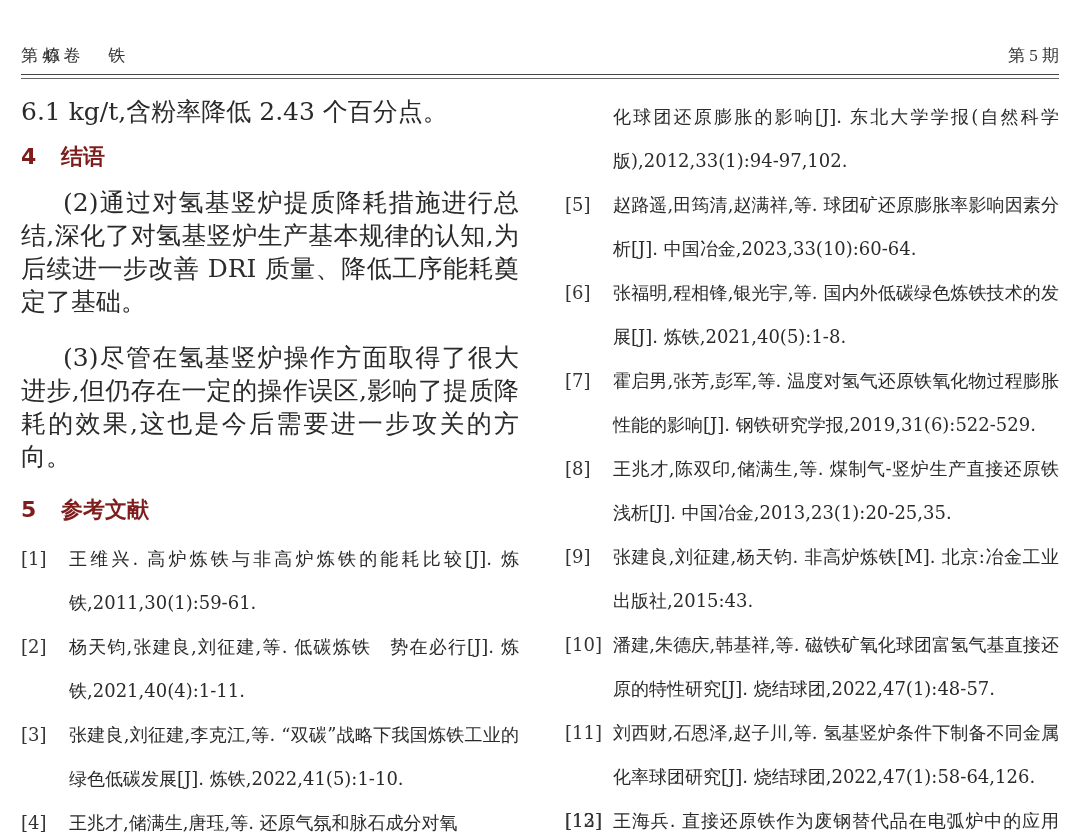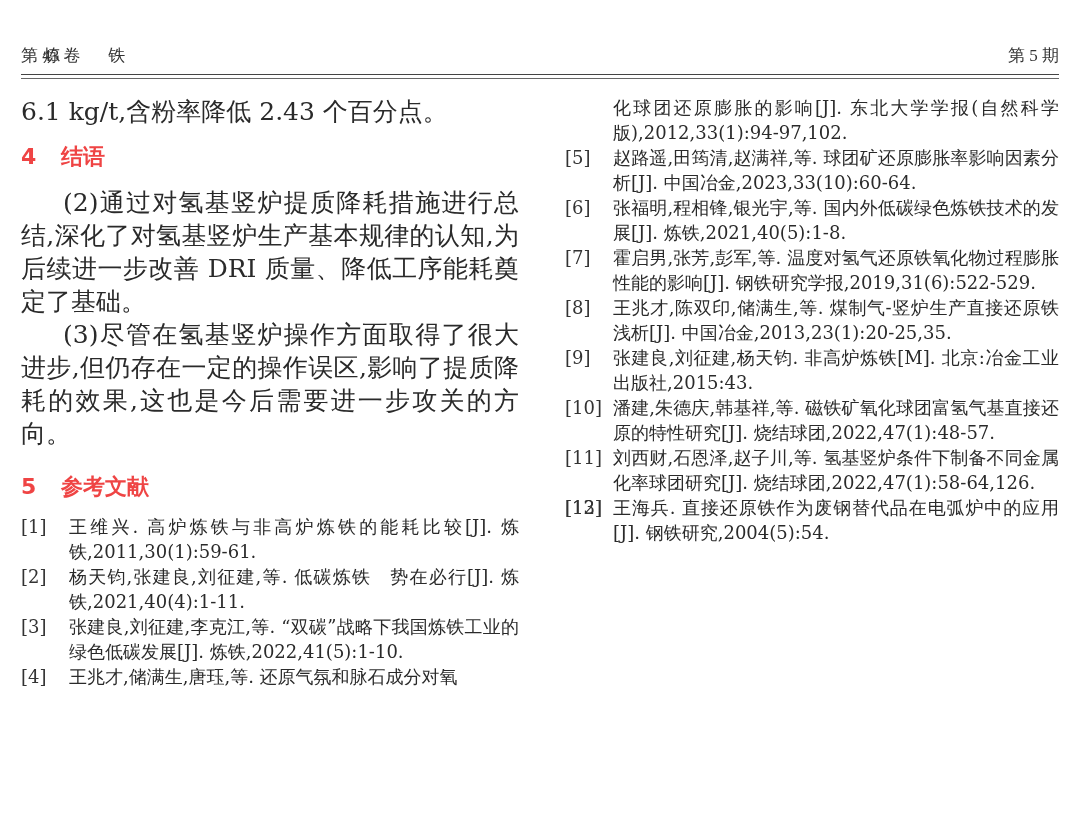--- a/index.html
+++ b/index.html
@@ -19,24 +19,24 @@
   .rule2 { position: absolute; left: 21px; right: 21px; top: 78px; height: 0; border-top: 1px solid #666; }
 
   .col { position: absolute; top: 95px; }
   .col-left { left: 21px; width: 498px; }
   .col-right { left: 565px; width: 494px; }
 
   .p { font-size: 25px; line-height: 33px; margin: 0; text-align: justify; }
   .indent { text-indent: 42px; }
   .h {
     font-family: "DejaVu Sans", "Liberation Sans", sans-serif;
-    font-weight: bold; font-size: 22px; margin: 0; color: #ef4444;
+    font-weight: bold; font-size: 22px; margin: 0; color: #7f1d1d;
   }
   .h .num { display: inline-block; width: 40px; }
-  .ref { position: relative; padding-left: 48px; font-size: 18px; line-height: 25px; text-align: justify; }
+  .ref { position: relative; padding-left: 48px; font-size: 18px; line-height: 44px; text-align: justify; }
   .ref .idx { position: absolute; left: 0; top: 0; color: #333; }
 </style>
 </head>
 <body>
 
 <div class="header">
   <span class="left">第 43 卷</span>
   <span class="center">炼 铁</span>
   <span class="right">第 5 期</span>
 </div>
@@ -44,21 +44,21 @@
 <div class="rule2"></div>
 
 <div class="col col-left">
   <p class="p" style="margin-bottom:14px;">6.1 kg/t,含粉率降低 2.43 个百分点。</p>
 
   <h2 class="h" style="margin-bottom:14px;">
     <span class="num">4</span><span>结语</span>
   </h2>
 
   <p class="p indent">(2)通过对氢基竖炉提质降耗措施进行总结,深化了对氢基竖炉生产基本规律的认知,为后续进一步改善 DRI 质量、降低工序能耗奠定了基础。</p>
-  <p class="p indent" style="margin-bottom:22px;">(3)尽管在氢基竖炉操作方面取得了很大进步,但仍存在一定的操作误区,影响了提质降耗的效果,这也是今后需要进一步攻关的方向。</p>
+  <p class="p indent" style="margin-bottom:22px;margin-top:23px;">(3)尽管在氢基竖炉操作方面取得了很大进步,但仍存在一定的操作误区,影响了提质降耗的效果,这也是今后需要进一步攻关的方向。</p>
 
   <h2 class="h" style="margin-bottom:12px;">
     <span class="num">5</span><span>参考文献</span>
   </h2>
 
   <div class="ref">
     <span class="idx">[1]</span>
     <span>王维兴. 高炉炼铁与非高炉炼铁的能耗比较[J]. 炼铁,2011,30(1):59-61.</span>
   </div>
   <div class="ref">

